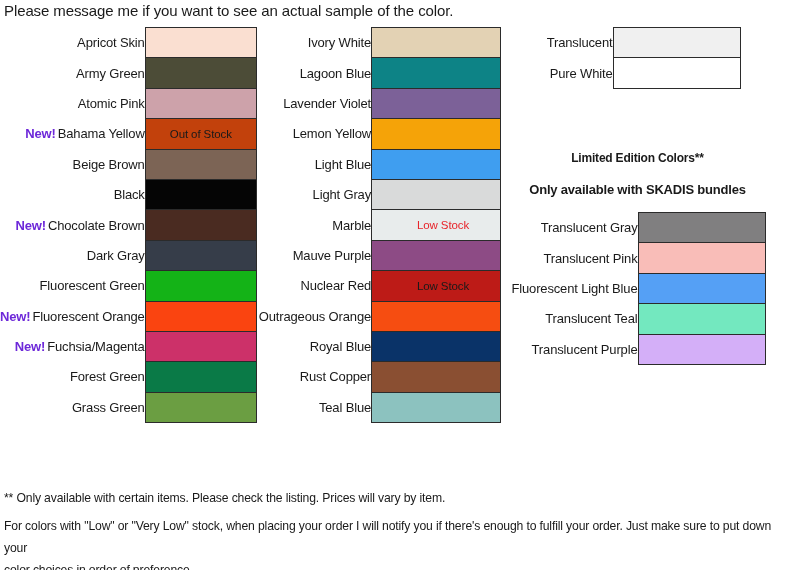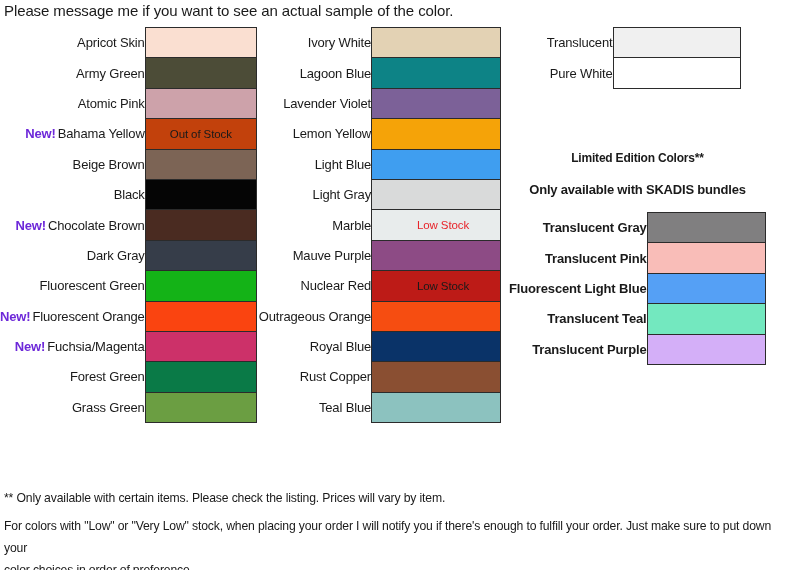--- a/index.html
+++ b/index.html
@@ -75,21 +75,21 @@
 
   #col-main-2 { left: 245px; top: 27px; width: 256px; }
   #col-main-2 .label-cell { width: 128px; }
   #col-main-2 .swatch-cell { width: 126px; height: 29.4px; padding-left: 14px; }
 
   #col-clear { left: 484px; top: 27px; width: 257px; }
   #col-clear .label-cell { width: 128px; }
   #col-clear .swatch-cell { width: 126px; height: 29.4px; }
 
   #col-limited { left: 509px; top: 212px; width: 257px; }
-  #col-limited .label-cell { width: 128px; font-weight: bold; }
+  #col-limited .label-cell { width: 128px; }
   #col-limited .swatch-cell { width: 126px; height: 29.4px; }
 
   
   #limited-heading-1 {
     left: 509px;
     top: 151px;
     width: 257px;
     text-align: center;
     font-size: 12px;
     font-weight: bold;

